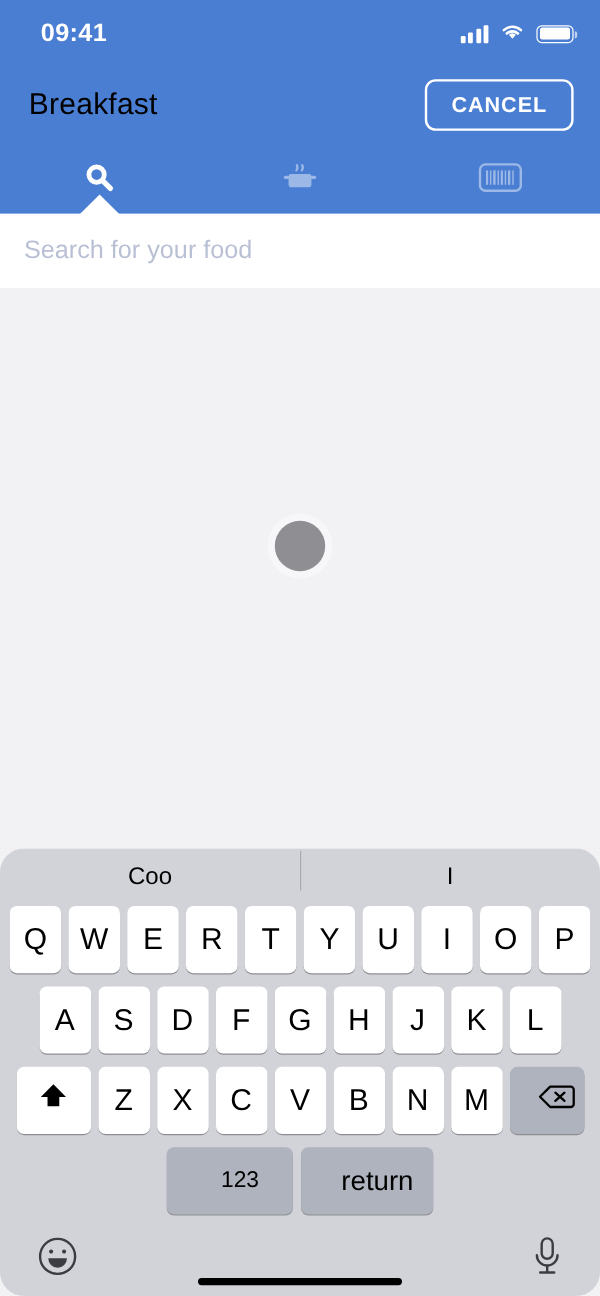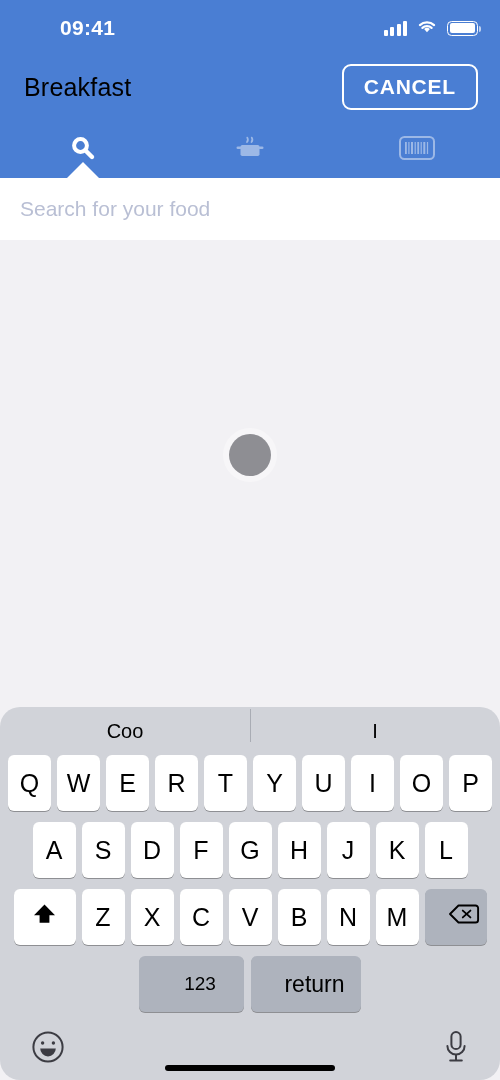--- a/index.html
+++ b/index.html
@@ -11,35 +11,35 @@
     position:relative;
   }
   .phone { width:500px; height:1080px; position:relative; display:flex; flex-direction:column; }
 
   
   .header { background:#4a7ed3; width:100%; position:relative; flex:0 0 auto; }
   .statusbar {
     height:56px; display:flex; align-items:center;
     justify-content:space-between; padding:0 22px 0 34px;
   }
-  .status-time { color:#fff; font-size:21px; font-weight:bold; letter-spacing:.3px;margin-left:26px; }
+  .status-time { color:#fff; font-size:21px; font-weight:bold; letter-spacing:.3px; }
   .status-icons { display:flex; align-items:center; gap:9px; }
   .sig { display:flex; align-items:flex-end; gap:2.5px; height:15px; }
   .sig i { width:4px; background:#fff; border-radius:1px; display:block; }
   .sig i:nth-child(1){height:6px}.sig i:nth-child(2){height:9px}
   .sig i:nth-child(3){height:12px}.sig i:nth-child(4){height:15px}
   .batt { width:31px; height:15px; border:1.8px solid #fff; border-radius:4.5px; position:relative; padding:1.8px; }
   .batt::after { content:""; position:absolute; right:-4px; top:4.5px; width:2.4px; height:6px; background:rgba(255,255,255,.65); border-radius:0 2px 2px 0; }
   .batt i { display:block; height:100%; width:100%; background:#fff; border-radius:2px; }
 
   .navbar { height:62px; display:flex; align-items:center; justify-content:space-between; padding:0 22px 0 24px; }
   .nav-title { color:#000000; font-size:25px; letter-spacing:.2px; }
   .cancel-btn {
     border:2px solid #fff; border-radius:9px; color:#fff;
-    font-size:21px; font-weight:bold; letter-spacing:.8px;
+    font-size:18px; font-weight:bold; letter-spacing:.8px;
     padding:9px 20px; background:transparent; cursor:pointer;
   }
 
   .tabs { display:flex; height:60px; position:relative; }
   .tab { flex:1; display:flex; align-items:center; justify-content:center; cursor:pointer; }
   .tab svg { display:block; }
   .tab.inactive { opacity:.45; }
   .tab-pointer {
     position:absolute; bottom:-1px; left:16.666%; transform:translateX(-50%);
     width:0; height:0; border-left:17px solid transparent;

